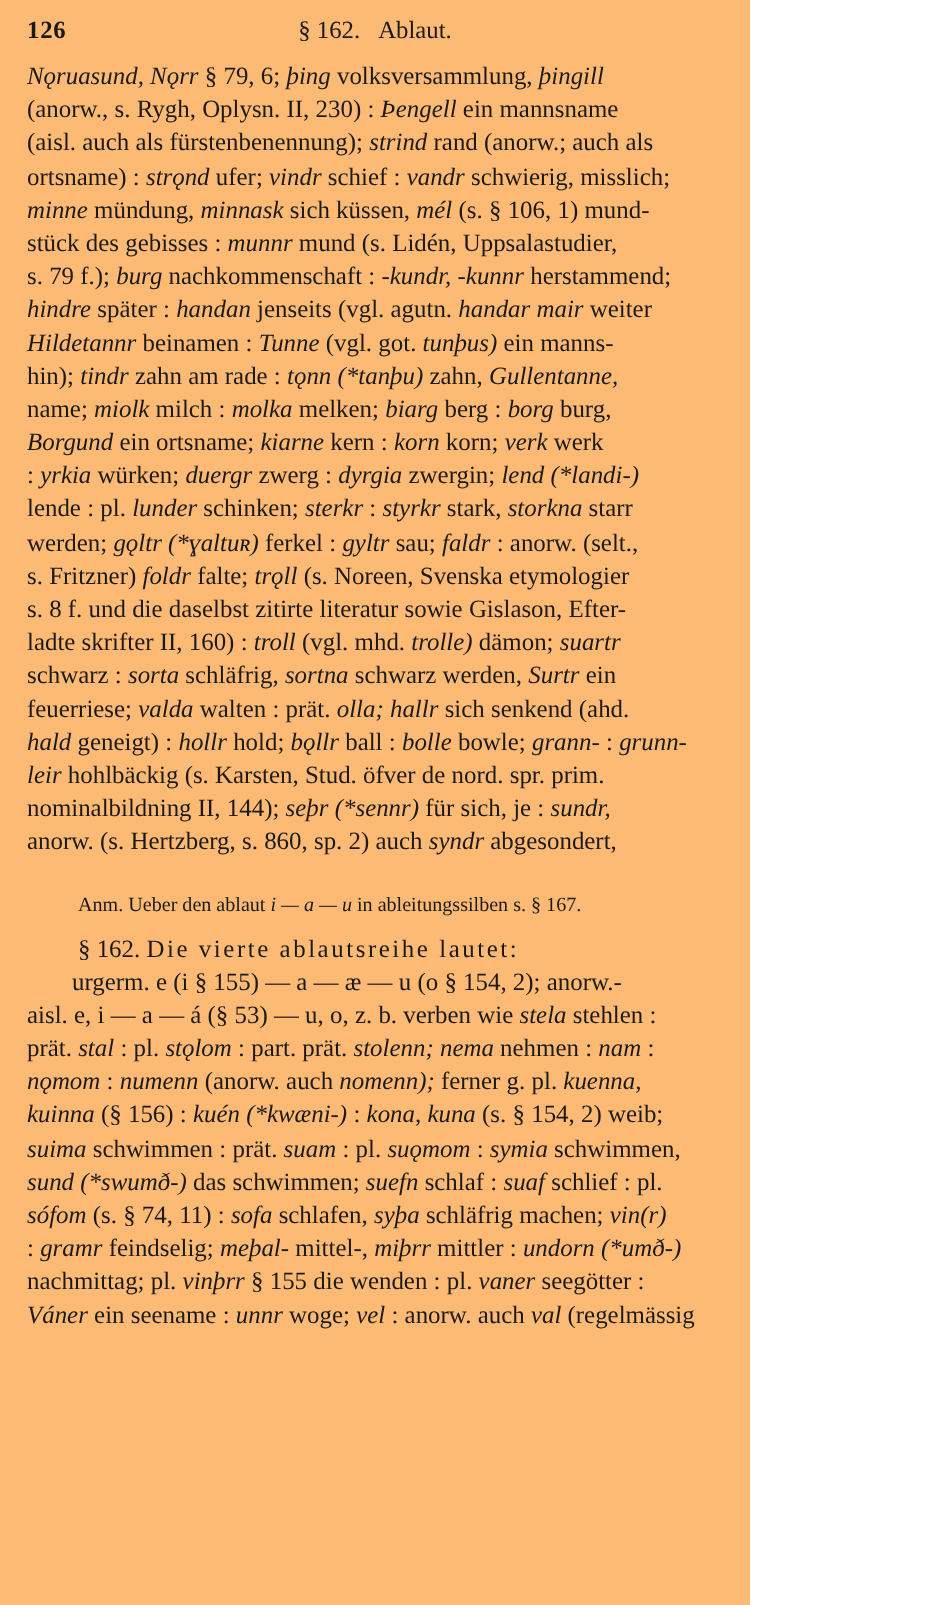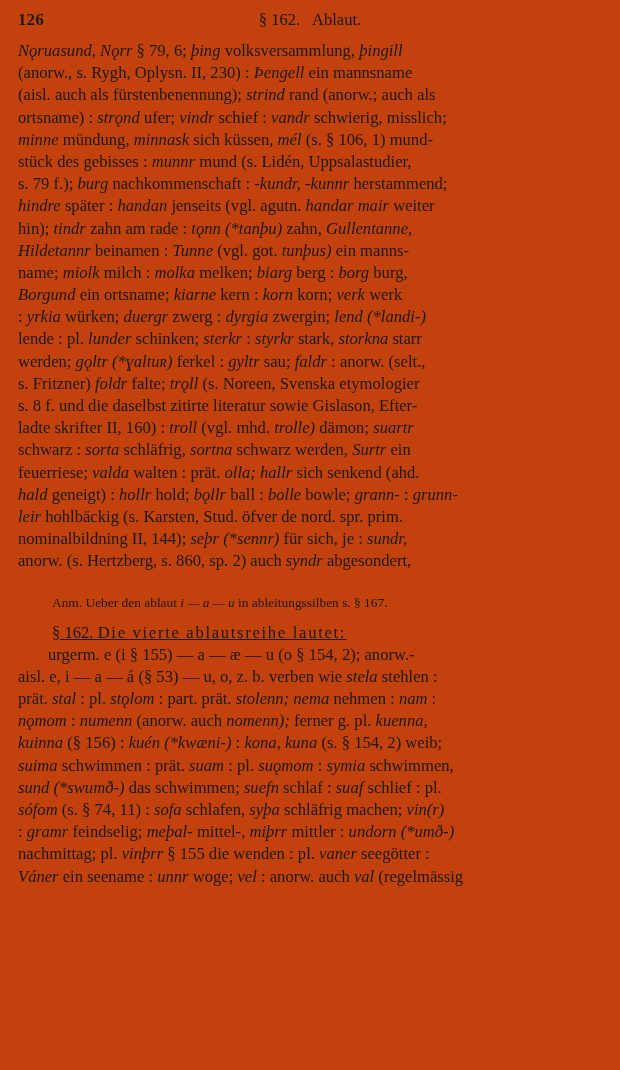--- a/index.html
+++ b/index.html
@@ -9,26 +9,26 @@
   }
   body {
     width: 620px;
     height: 1070px;
     font-family: "Liberation Serif", "DejaVu Serif", serif;
     color: #1a1a1a;
     position: relative;
     overflow: hidden;
   }
   .page {
-    width: 620px;
+    width: 500px;
     height: 1070px;
     position: relative;
     box-sizing: border-box;
     padding: 10px 18px 6px 18px;
-    background: #c2410c;
+    background: #fdba74;
   }
   
   .runhead {
     display: flex;
     align-items: baseline;
     font-size: 16.5px;
     height: 22px;
     margin: 0 0 8px 0;
     position: relative;
   }
@@ -70,21 +70,20 @@
     padding-left: 34px;
   }
   .anm .lbl { font-weight: normal; }
 
   
   .sec-head {
     font-size: 16.6px;
     line-height: 22.2px;
     margin-top: 10px;
     padding-left: 34px;
-    text-decoration: underline;
   }
   .sec-head .sp { letter-spacing: 1.7px; }
 
   .para-indent { padding-left: 30px; }
 </style>
 </head>
 <body>
 
 <div class="page">
 
@@ -97,22 +96,22 @@
 
   <div class="body-text">
     <span class="line"><span class="it">Nǫruasund,</span> <span class="it">Nǫrr</span> <span>§</span> <span>79,</span> <span>6;</span> <span class="it">þing</span> <span>volksversammlung,</span> <span class="it">þingill</span></span>
     <span class="line"><span>(anorw.,</span> <span>s.</span> <span>Rygh,</span> <span>Oplysn.</span> <span>II,</span> <span>230)</span> <span>:</span> <span class="it">Þengell</span> <span>ein</span> <span>mannsname</span></span>
     <span class="line"><span>(aisl.</span> <span>auch</span> <span>als</span> <span>fürstenbenennung);</span> <span class="it">strind</span> <span>rand</span> <span>(anorw.;</span> <span>auch</span> <span>als</span></span>
     <span class="line"><span>ortsname)</span> <span>:</span> <span class="it">strǫnd</span> <span>ufer;</span> <span class="it">vindr</span> <span>schief</span> <span>:</span> <span class="it">vandr</span> <span>schwierig,</span> <span>misslich;</span></span>
     <span class="line"><span class="it">minne</span> <span>mündung,</span> <span class="it">minnask</span> <span>sich</span> <span>küssen,</span> <span class="it">mél</span> <span>(s.</span> <span>§</span> <span>106,</span> <span>1)</span> <span>mund-</span></span>
     <span class="line"><span>stück</span> <span>des</span> <span>gebisses</span> <span>:</span> <span class="it">munnr</span> <span>mund</span> <span>(s.</span> <span>Lidén,</span> <span>Uppsalastudier,</span></span>
     <span class="line"><span>s.</span> <span>79</span> <span>f.);</span> <span class="it">burg</span> <span>nachkommenschaft</span> <span>:</span> <span class="it">-kundr,</span> <span class="it">-kunnr</span> <span>herstammend;</span></span>
     <span class="line"><span class="it">hindre</span> <span>später</span> <span>:</span> <span class="it">handan</span> <span>jenseits</span> <span>(vgl.</span> <span>agutn.</span> <span class="it">handar</span> <span class="it">mair</span> <span>weiter</span></span>
+    <span class="line"><span class="it">Hildetannr</span> <span>beinamen</span> <span>:</span> <span class="it">Tunne</span> <span>(vgl.</span> <span>got.</span> <span class="it">tunþus)</span> <span>ein</span> <span>manns-</span></span>
     <span class="line"><span>hin);</span> <span class="it">tindr</span> <span>zahn</span> <span>am</span> <span>rade</span> <span>:</span> <span class="it">tǫnn</span> <span class="it">(*tanþu)</span> <span>zahn,</span> <span class="it">Gullentanne,</span></span>
-    <span class="line"><span class="it">Hildetannr</span> <span>beinamen</span> <span>:</span> <span class="it">Tunne</span> <span>(vgl.</span> <span>got.</span> <span class="it">tunþus)</span> <span>ein</span> <span>manns-</span></span>
     <span class="line"><span>name;</span> <span class="it">miolk</span> <span>milch</span> <span>:</span> <span class="it">molka</span> <span>melken;</span> <span class="it">biarg</span> <span>berg</span> <span>:</span> <span class="it">borg</span> <span>burg,</span></span>
     <span class="line"><span class="it">Borgund</span> <span>ein</span> <span>ortsname;</span> <span class="it">kiarne</span> <span>kern</span> <span>:</span> <span class="it">korn</span> <span>korn;</span> <span class="it">verk</span> <span>werk</span></span>
     <span class="line"><span>:</span> <span class="it">yrkia</span> <span>würken;</span> <span class="it">duergr</span> <span>zwerg</span> <span>:</span> <span class="it">dyrgia</span> <span>zwergin;</span> <span class="it">lend</span> <span class="it">(*landi-)</span></span>
     <span class="line"><span>lende</span> <span>:</span> <span>pl.</span> <span class="it">lunder</span> <span>schinken;</span> <span class="it">sterkr</span> <span>:</span> <span class="it">styrkr</span> <span>stark,</span> <span class="it">storkna</span> <span>starr</span></span>
     <span class="line"><span>werden;</span> <span class="it">gǫltr</span> <span class="it">(*ɣaltuʀ)</span> <span>ferkel</span> <span>:</span> <span class="it">gyltr</span> <span>sau;</span> <span class="it">faldr</span> <span>:</span> <span>anorw.</span> <span>(selt.,</span></span>
     <span class="line"><span>s.</span> <span>Fritzner)</span> <span class="it">foldr</span> <span>falte;</span> <span class="it">trǫll</span> <span>(s.</span> <span>Noreen,</span> <span>Svenska</span> <span>etymologier</span></span>
     <span class="line"><span>s.</span> <span>8</span> <span>f.</span> <span>und</span> <span>die</span> <span>daselbst</span> <span>zitirte</span> <span>literatur</span> <span>sowie</span> <span>Gislason,</span> <span>Efter-</span></span>
     <span class="line"><span>ladte</span> <span>skrifter</span> <span>II,</span> <span>160)</span> <span>:</span> <span class="it">troll</span> <span>(vgl.</span> <span>mhd.</span> <span class="it">trolle)</span> <span>dämon;</span> <span class="it">suartr</span></span>
     <span class="line"><span>schwarz</span> <span>:</span> <span class="it">sorta</span> <span>schläfrig,</span> <span class="it">sortna</span> <span>schwarz</span> <span>werden,</span> <span class="it">Surtr</span> <span>ein</span></span>
     <span class="line"><span>feuerriese;</span> <span class="it">valda</span> <span>walten</span> <span>:</span> <span>prät.</span> <span class="it">olla;</span> <span class="it">hallr</span> <span>sich</span> <span>senkend</span> <span>(ahd.</span></span>

